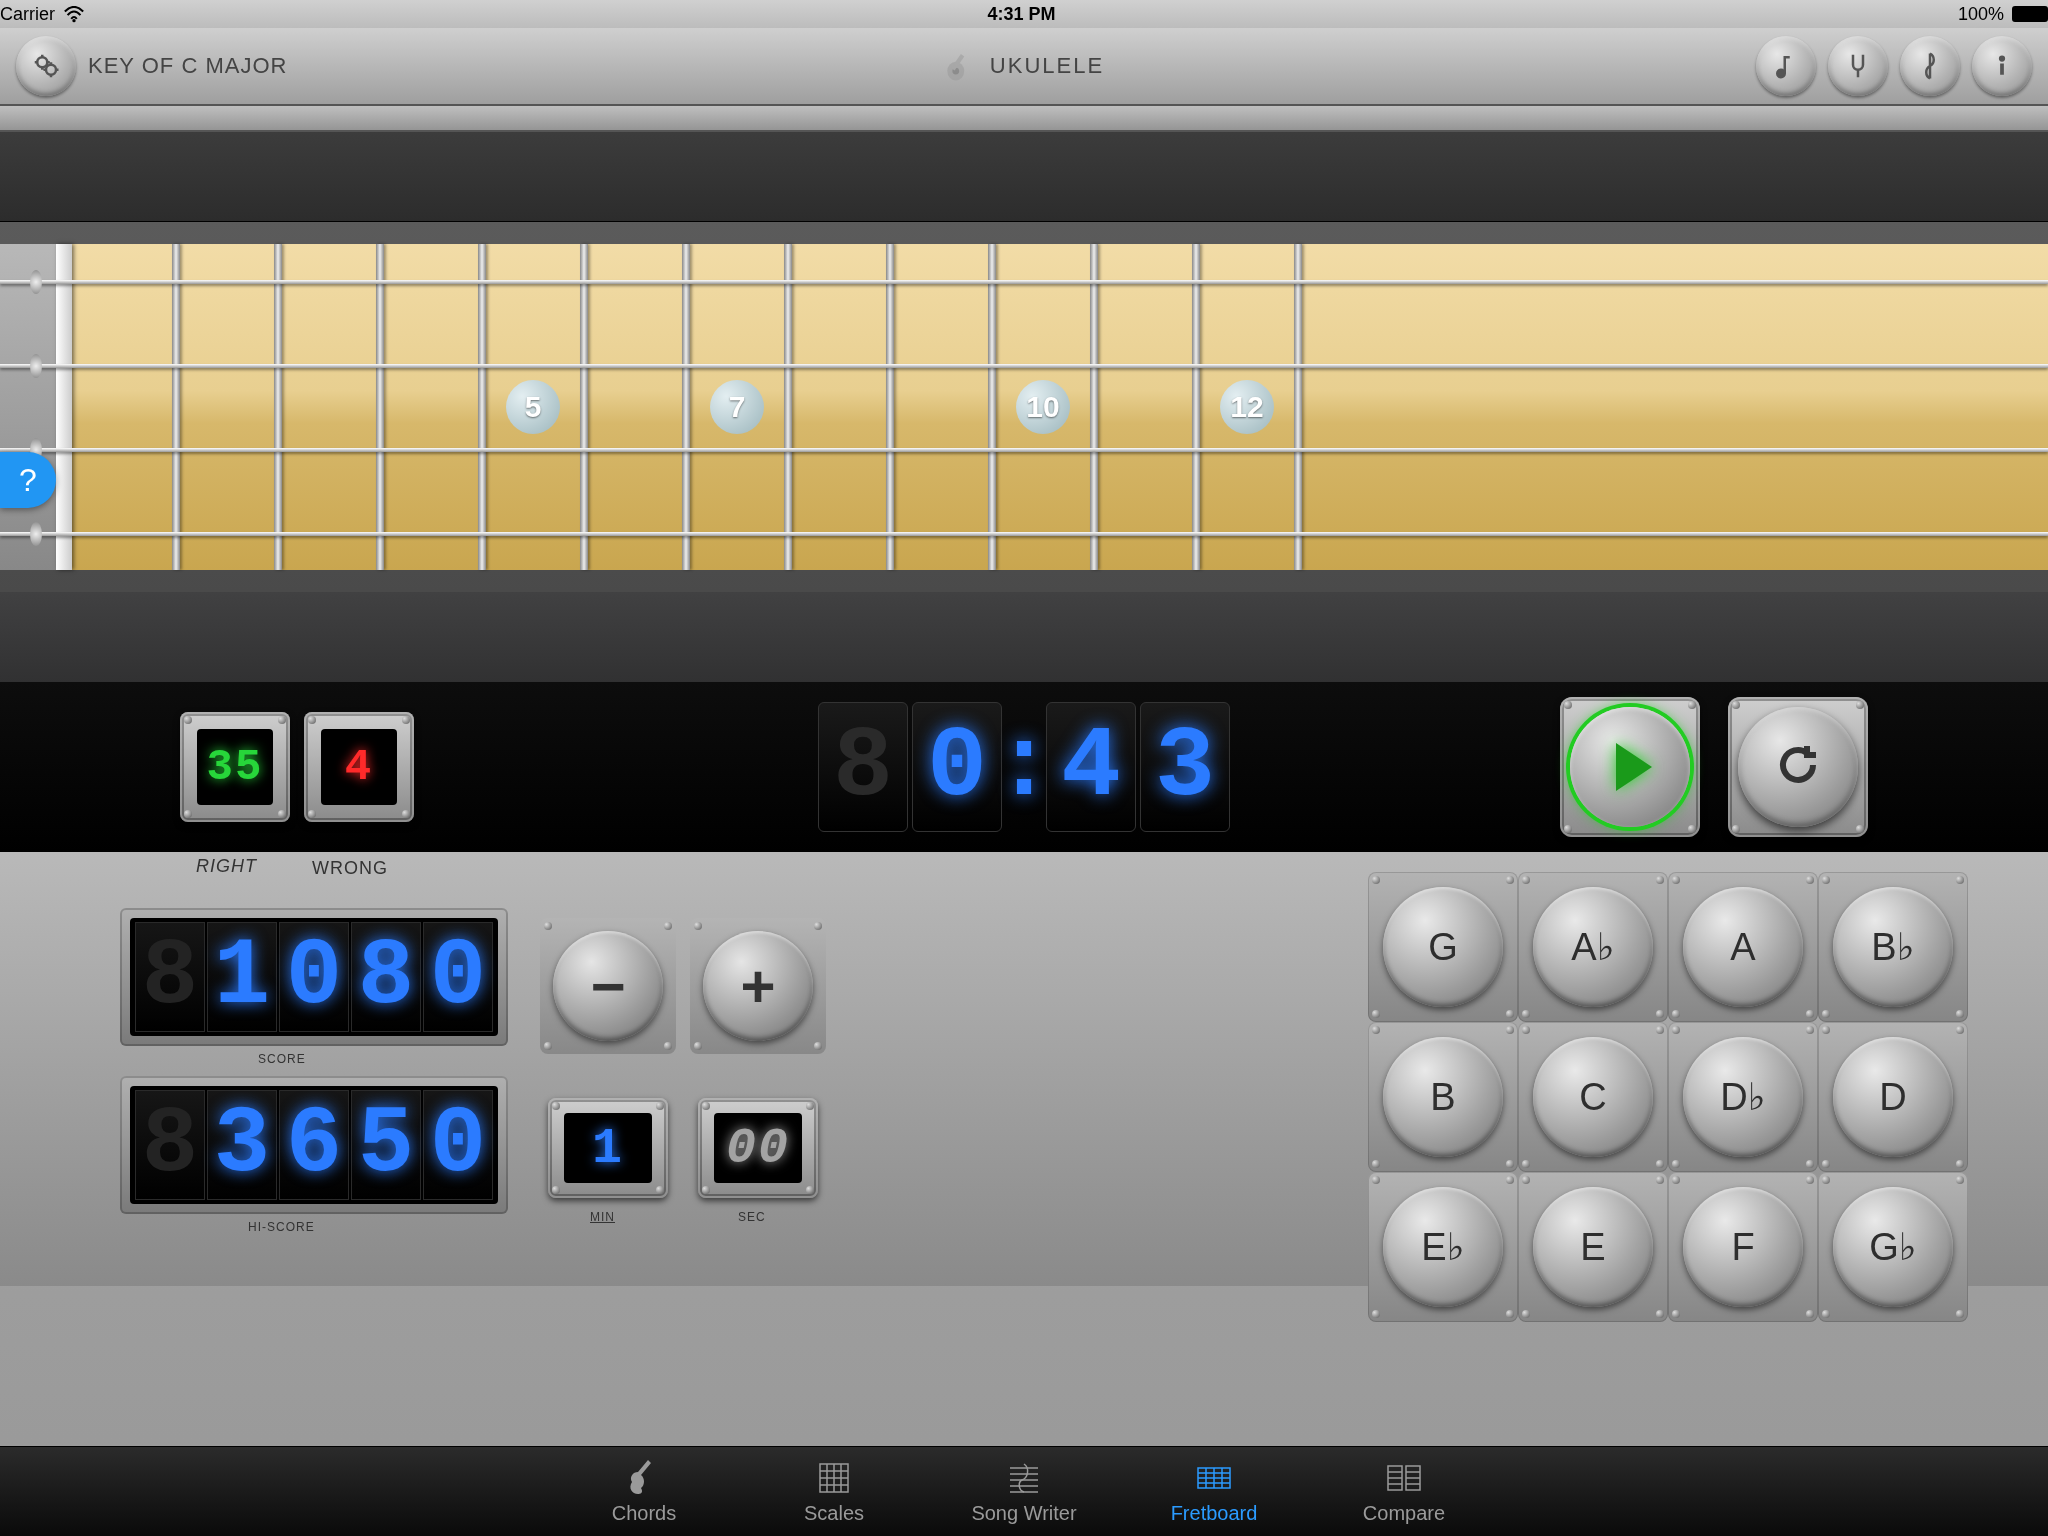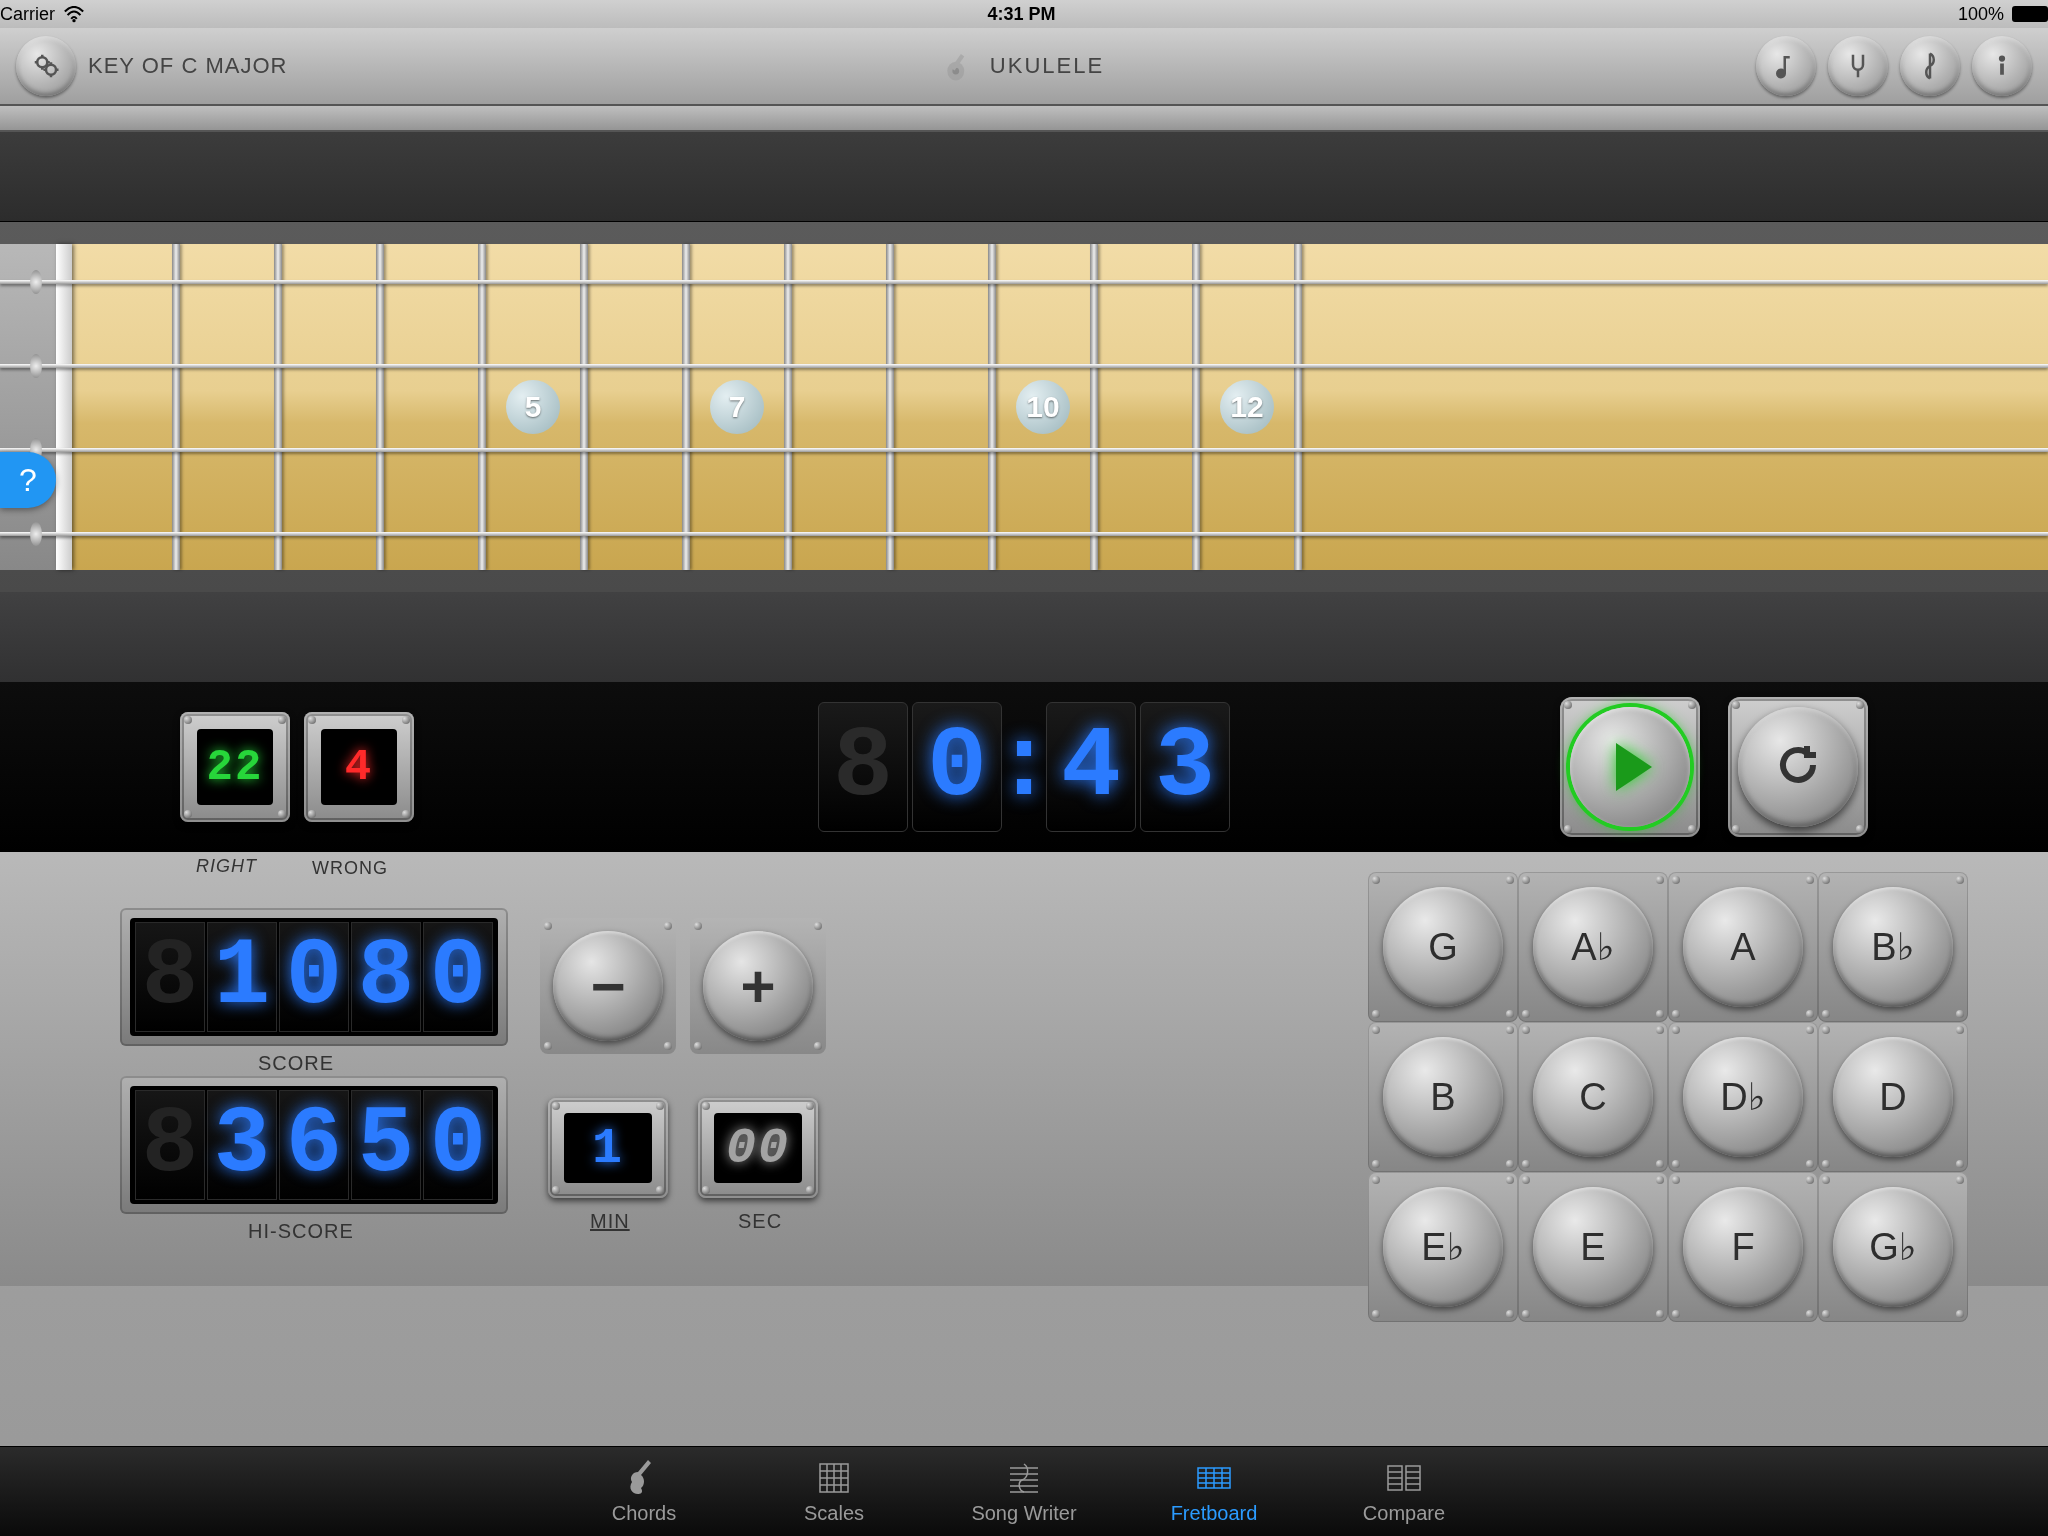--- a/index.html
+++ b/index.html
@@ -68,21 +68,21 @@
   .reset-ic svg{width:50px;height:50px;stroke:#333;stroke-width:6;fill:none;}
   .rw-label{position:absolute;font-size:18px;color:#333;letter-spacing:1px;}
 
   
   .bottom-panel{flex:1;height:434px;background:linear-gradient(180deg,#b9b9b9 0%,#8a8a8a 100%);position:relative;}
 
   .score-box{position:absolute;background:linear-gradient(180deg,#b0b0b0,#7a7a7a);border-radius:6px;padding:10px;box-shadow:inset 0 0 0 2px rgba(0,0,0,.2);}
   .score-lcd{background:#000;border-radius:4px;display:flex;padding:4px;}
   .score-digit{width:70px;height:110px;background:linear-gradient(180deg,#161616,#000);border:1px solid #2a2a2a;margin:0 1px;display:flex;align-items:center;justify-content:center;font-size:94px;color:#2b7bff;font-family:'Courier New',monospace;font-weight:bold;text-shadow:0 0 16px #2b7bff;}
   .score-digit.dim{color:#232323;text-shadow:none;}
-  .panel-label{font-size:20px;color:#333;text-align:center;margin-top:6px;letter-spacing:1px;}
+  .panel-label{font-size:12px;color:#333;text-align:center;margin-top:6px;letter-spacing:1px;}
 
   .pm-btn{width:110px;height:110px;border-radius:50%;background:radial-gradient(circle at 35% 28%,#e5e5e5,#6a6a6a);box-shadow:0 3px 6px rgba(0,0,0,.5),inset 0 2px 3px rgba(255,255,255,.5),inset 0 -3px 5px rgba(0,0,0,.4);display:flex;align-items:center;justify-content:center;font-size:60px;color:#333;cursor:pointer;font-weight:bold;}
 
   .pm-panel{position:absolute;width:136px;height:136px;background:linear-gradient(180deg,#b4b4b4,#888);border-radius:8px;display:flex;align-items:center;justify-content:center;}
 
   .minsec-frame{width:120px;height:100px;}
   .minsec-frame .lcd{width:88px;height:70px;font-size:50px;}
 
   .note-grid{position:absolute;right:80px;top:20px;display:grid;grid-template-columns:repeat(4,150px);grid-template-rows:repeat(3,150px);gap:0;}
   .note-cell{background:linear-gradient(180deg,#b3b3b3,#868686);border-radius:8px;display:flex;align-items:center;justify-content:center;position:relative;margin:0;box-shadow:inset 0 0 0 1px rgba(0,0,0,.15);}
@@ -211,21 +211,21 @@
 
 <div class="mid-dark"></div>
 
 <div class="timer-row">
   <div class="metal-frame small-frame rw-frame" style="left:180px;position:absolute;">
     <span class="screw tl"></span>
       <span class="screw tr"></span>
       <span class="screw bl"></span>
       <span class="screw br"></span>
     <div class="lcd">
-        <span class="seg" style="color:#27d63a;">22</span>
+        <span class="seg" style="color:#27d63a;">35</span>
       </div>
   </div>
   <div class="metal-frame small-frame rw-frame" style="left:304px;position:absolute;">
     <span class="screw tl"></span>
       <span class="screw tr"></span>
       <span class="screw bl"></span>
       <span class="screw br"></span>
     <div class="lcd">
         <span class="seg" style="color:#ff2a2a;">4</span>
       </div>

